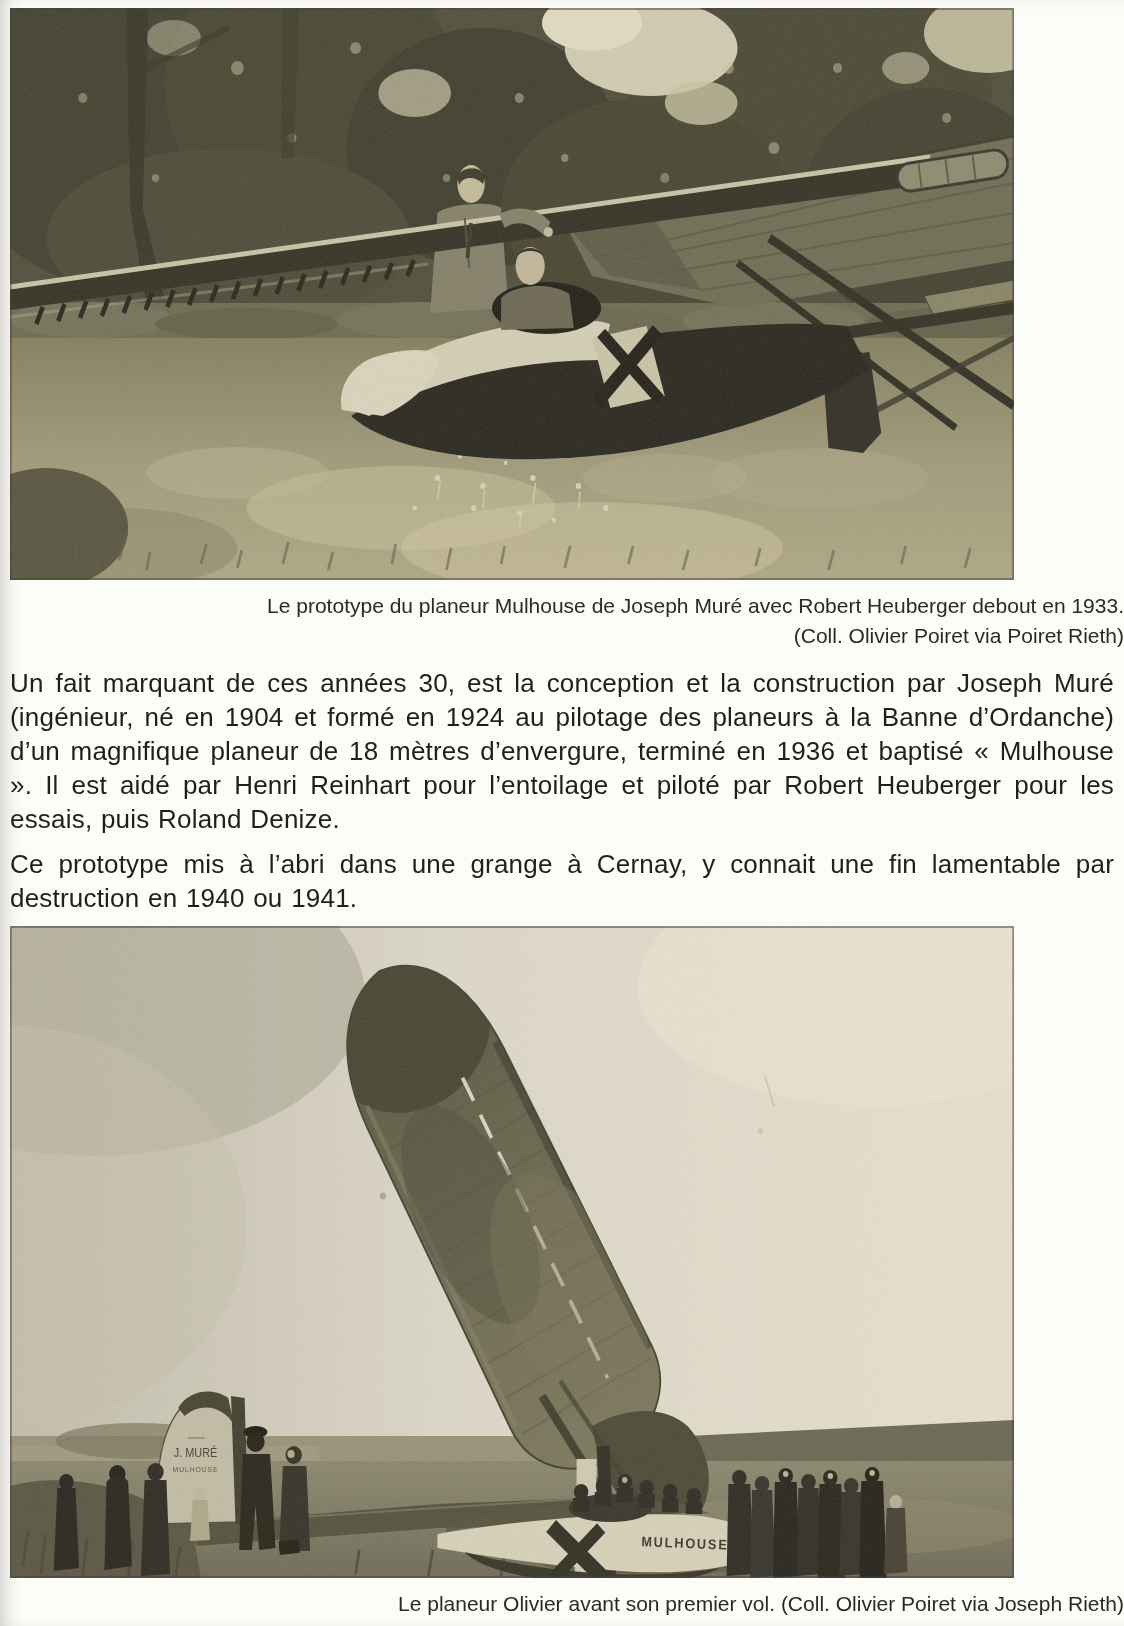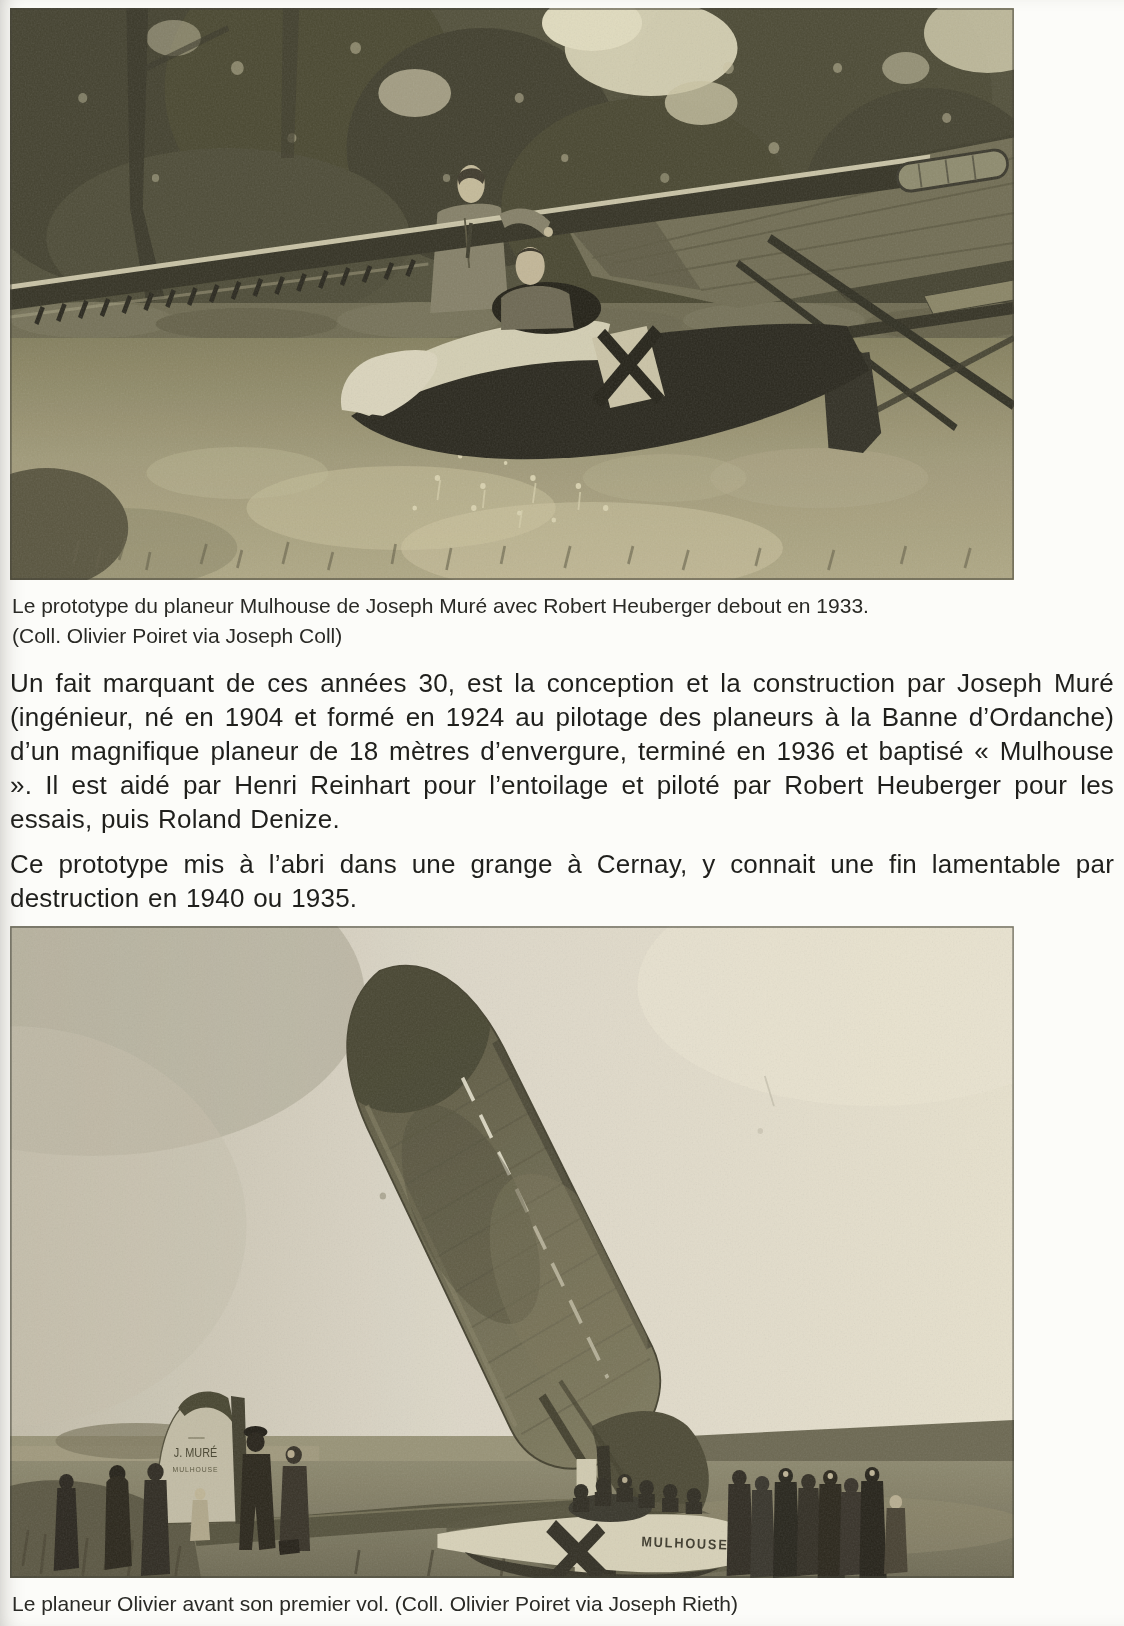--- a/index.html
+++ b/index.html
@@ -6,21 +6,21 @@
   .page{
     position:relative;width:1124px;height:1626px;margin:0 auto;
     background:#fcfcf9;overflow:hidden;
     font-family:"Liberation Sans",sans-serif;
     box-shadow:inset 14px 0 24px -16px rgba(70,66,55,.40);
   }
   .photo{margin:0 10px;width:1004px;}
   .photo svg{display:block;width:100%;height:100%;}
   .photo-top{padding-top:8px;height:572px;}
   .photo-bottom{height:652px;}
-  .caption{text-align:left;color:#2a2a26;font-size:21px;line-height:30px;padding-left:12px;}
+  .caption{text-align:right;color:#2a2a26;font-size:21px;line-height:30px;}
   .caption-top{margin-top:11px;}
   .caption-bottom{margin-top:11px;}
   .bodytext{
     margin:15px 10px 0;color:#1f1f1c;font-size:26px;line-height:34px;
     text-align:justify;letter-spacing:.2px;word-spacing:1.2px;
   }
   .bodytext p{margin:0 0 11px;}
 </style>
 </head>
 <body>
@@ -170,26 +170,26 @@
       </g>
 
       <rect x="0" y="0" width="1104" height="572" fill="#8a7e5c" opacity="0.07"></rect>
       <rect x="0" y="0" width="1104" height="572" filter="url(#grainA)" opacity="0.13"></rect>
       <rect x="1" y="1" width="1102" height="570" fill="none" stroke="#47453a" stroke-width="1.5" opacity="0.7"></rect>
     </svg>
   </figure>
 
   <div class="caption caption-top">
     <div>Le prototype du planeur Mulhouse de Joseph Muré avec Robert Heuberger debout en 1933.</div>
-    <div>(Coll. Olivier Poiret via Joseph Coll)</div>
+    <div>(Coll. Olivier Poiret via Poiret Rieth)</div>
   </div>
 
   <div class="bodytext">
     <p>Un fait marquant de ces années 30, est la conception et la construction par Joseph Muré (ingénieur, né en 1904 et formé en 1924 au pilotage des planeurs à la Banne d’Ordanche) d’un magnifique planeur de 18 mètres d’envergure, terminé en 1936 et baptisé « Mulhouse ». Il est aidé par Henri Reinhart pour l’entoilage et piloté par Robert Heuberger pour les essais, puis Roland Denize.</p>
-    <p>Ce prototype mis à l’abri dans une grange à Cernay, y connait une fin lamentable par destruction en 1940 ou 1935.</p>
+    <p>Ce prototype mis à l’abri dans une grange à Cernay, y connait une fin lamentable par destruction en 1940 ou 1941.</p>
   </div>
 
   <figure class="photo photo-bottom">
     <svg viewBox="0 0 1104 652" preserveAspectRatio="none">
       <defs>
         <linearGradient id="skyB" x1="0" y1="0" x2="1" y2="0">
           <stop offset="0" stop-color="#c6c1af"></stop>
           <stop offset="0.45" stop-color="#e3ded0"></stop>
           <stop offset="1" stop-color="#ece7d4"></stop>
         </linearGradient>

